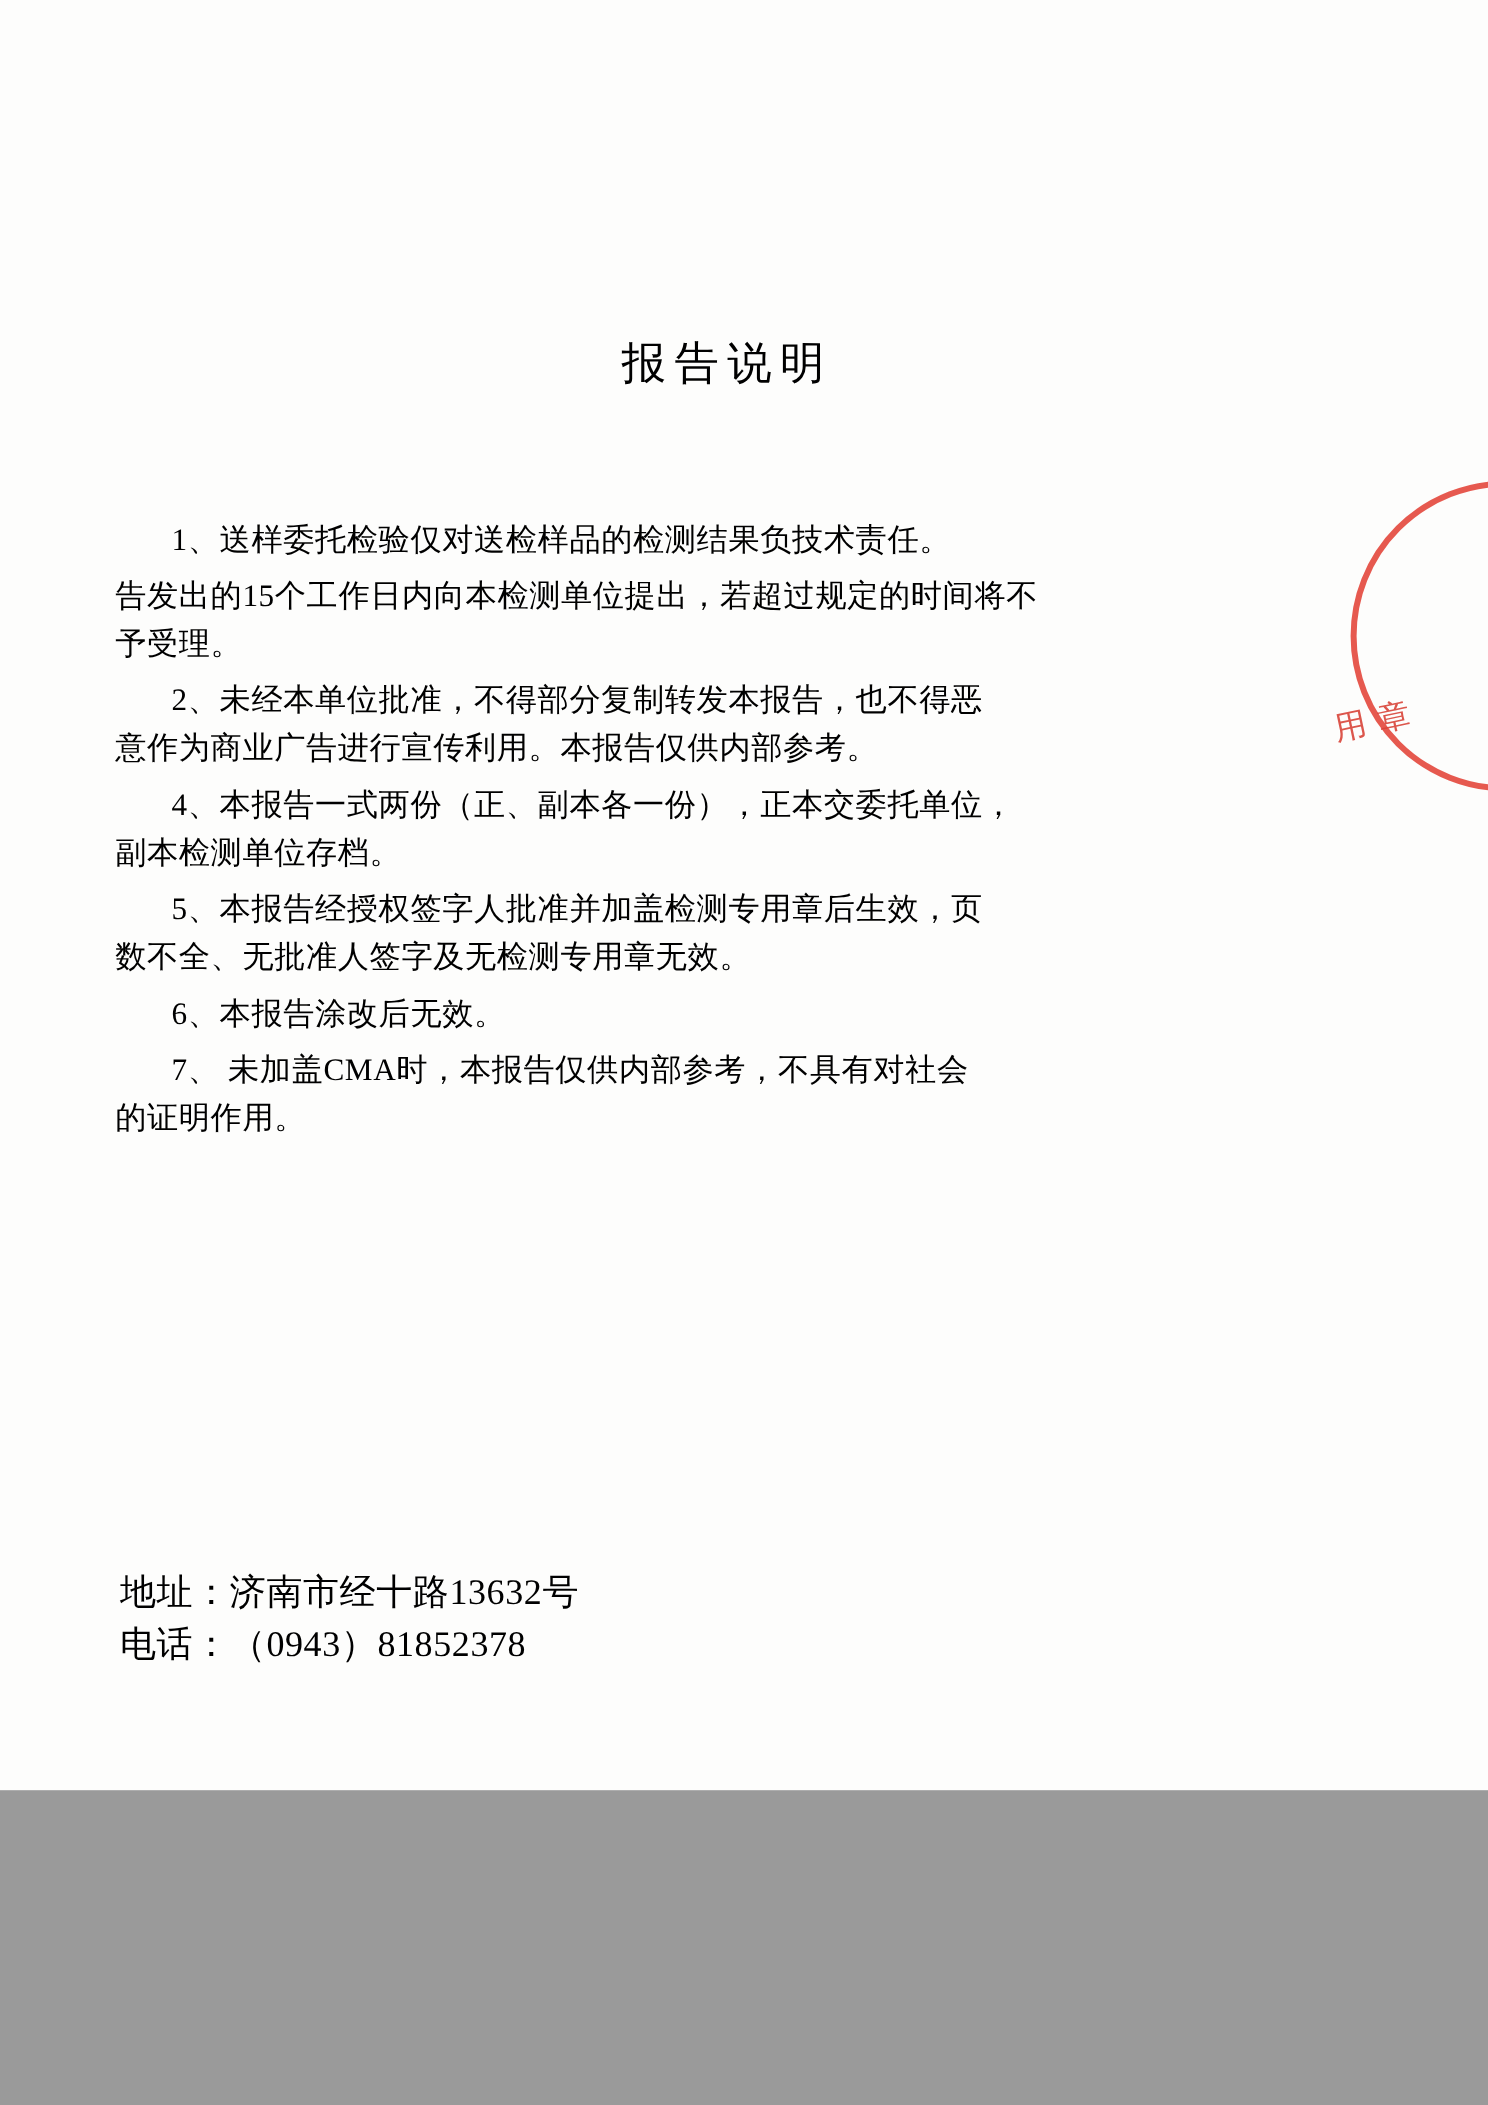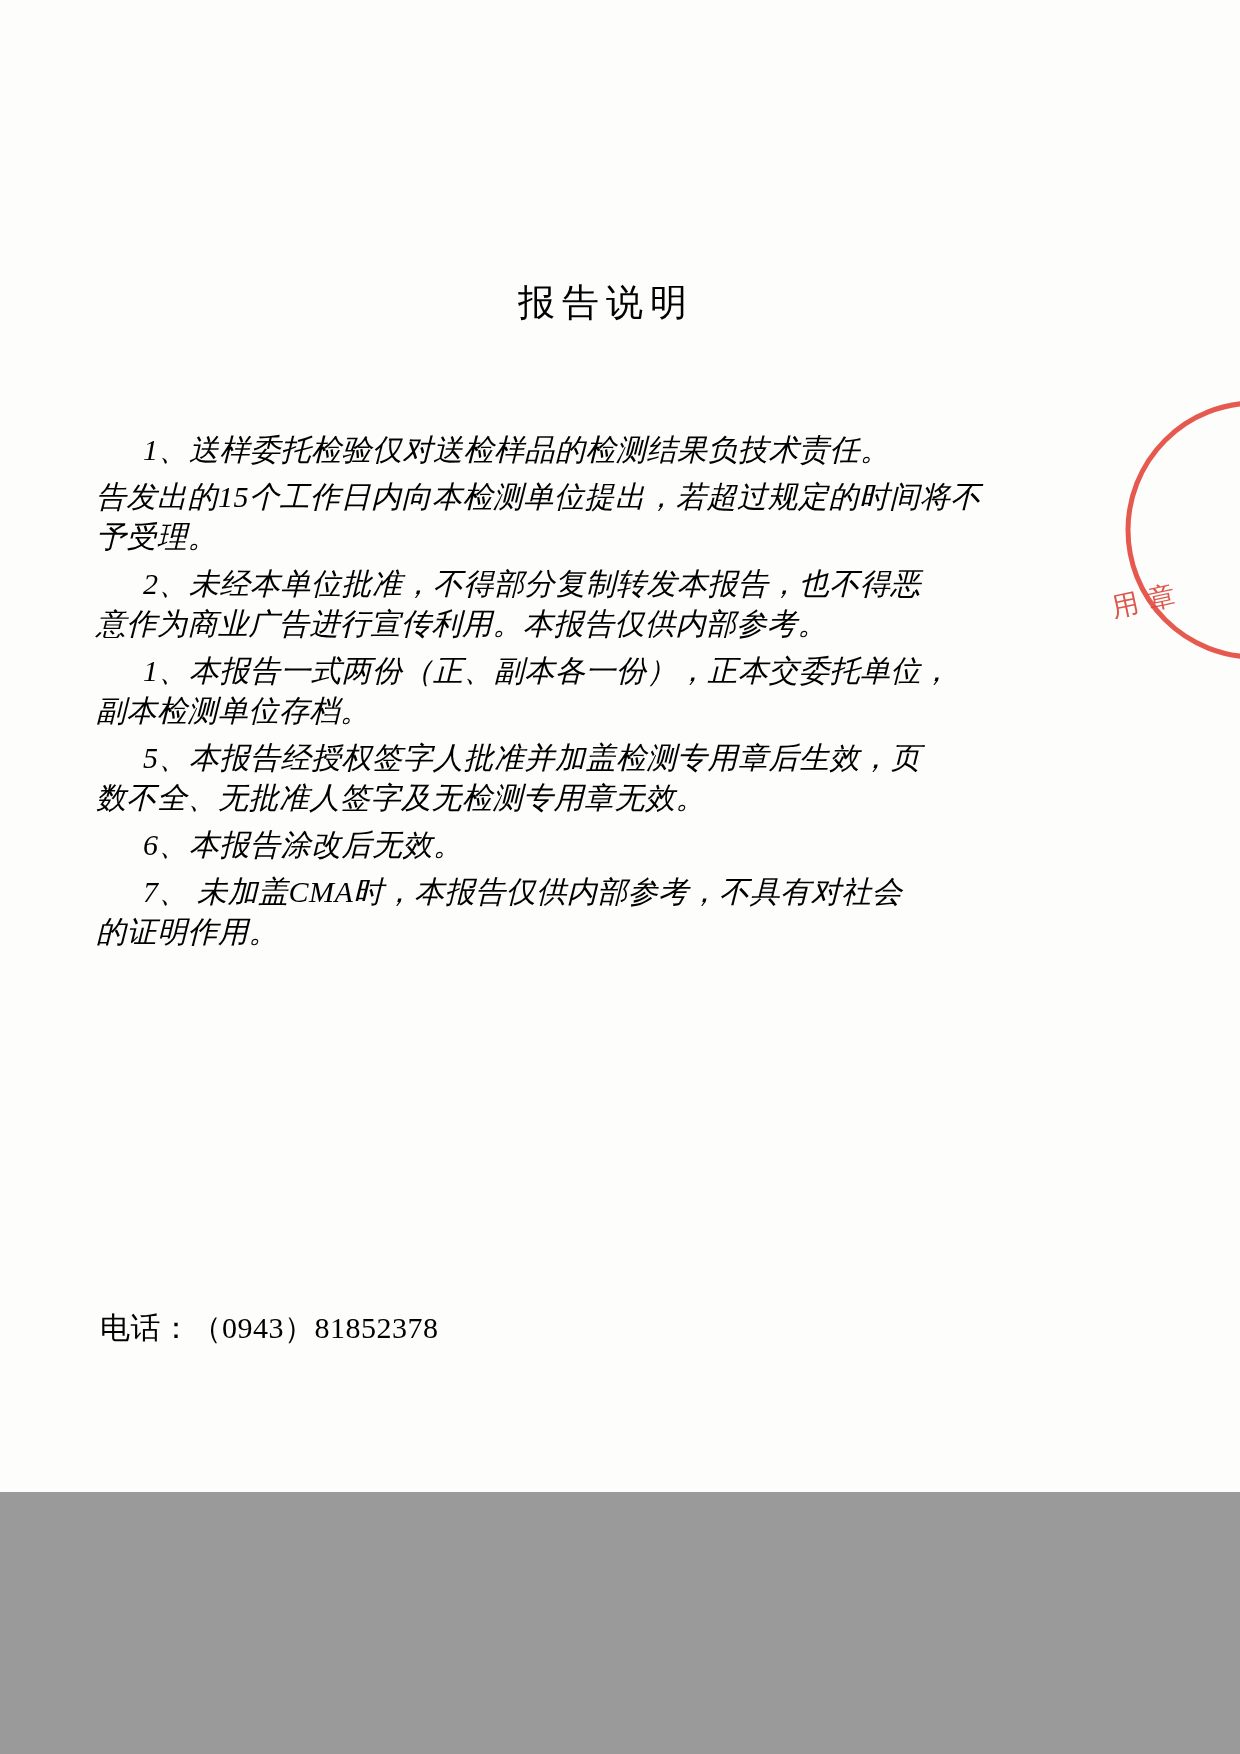--- a/index.html
+++ b/index.html
@@ -18,24 +18,23 @@
     width:1212px;
     text-align:center;
     font-size:37px;
     letter-spacing:7px;
     font-weight:500;
   }
   .body-text {
     position:absolute;
     left:96px; top:430px;
     width:860px;
-    font-size:30px;
+    font-size:26px;
     line-height:40px;
     letter-spacing:0.5px;
-    font-style:italic;
   }
   .para { margin:0 0 7px 0; }
   .line { white-space:nowrap; }
   .line.indent { padding-left:47px; }
   .contact {
     position:absolute;
     left:100px; top:1306px;
     font-size:30px;
     line-height:43px;
     letter-spacing:0.5px;
@@ -61,37 +60,38 @@
     </div>
     <div class="para">
       <div class="line">告发出的15个工作日内向本检测单位提出，若超过规定的时间将不</div>
       <div class="line">予受理。</div>
     </div>
     <div class="para">
       <div class="line indent">2、未经本单位批准，不得部分复制转发本报告，也不得恶</div>
       <div class="line">意作为商业广告进行宣传利用。本报告仅供内部参考。</div>
     </div>
     <div class="para">
-      <div class="line indent">1、本报告一式两份（正、副本各一份），正本交委托单位，</div>
+      <div class="line indent">4、本报告一式两份（正、副本各一份），正本交委托单位，</div>
       <div class="line">副本检测单位存档。</div>
     </div>
     <div class="para">
       <div class="line indent">5、本报告经授权签字人批准并加盖检测专用章后生效，页</div>
       <div class="line">数不全、无批准人签字及无检测专用章无效。</div>
     </div>
     <div class="para">
       <div class="line indent">6、本报告涂改后无效。</div>
     </div>
     <div class="para">
       <div class="line indent">7、 未加盖CMA时，本报告仅供内部参考，不具有对社会</div>
       <div class="line">的证明作用。</div>
     </div>
   </div>
 
   <div class="contact">
+    <div class="line">地址：济南市经十路13632号</div>
     <div class="line">电话：（0943）81852378</div>
   </div>
 
   <div class="stamp">
     <svg width="300" height="300" viewBox="0 0 300 300">
       <circle cx="150" cy="150" r="127" fill="none" stroke="#e23c30" stroke-width="5" opacity="0.85"></circle>
       <path id="stampArc" d="M 150 250 A 100 100 0 0 0 150 50" fill="none"></path>
       <text font-size="21" fill="#d9453a" opacity="0.9" letter-spacing="1" style="font-family:&quot;Liberation Serif&quot;,&quot;DejaVu Serif&quot;,serif;">
         <textPath href="#stampArc" startOffset="2">）院察勘程工质地文水一0（局</textPath>
       </text>

